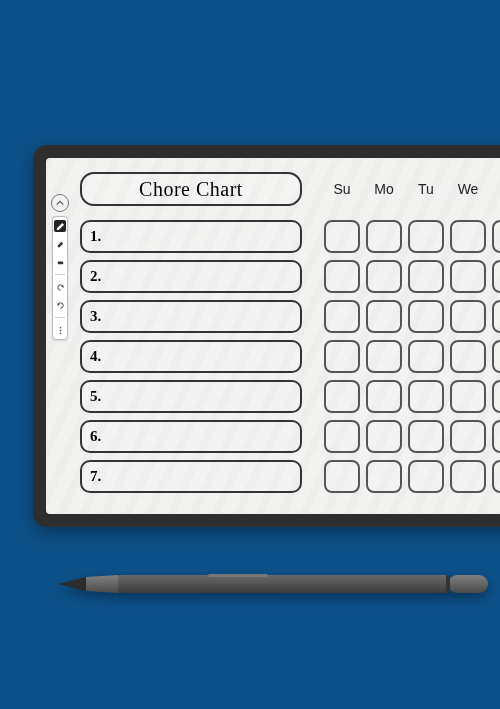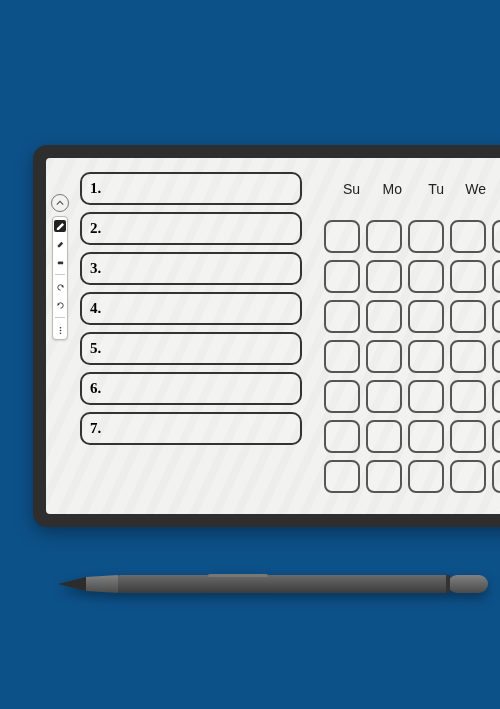--- a/index.html
+++ b/index.html
@@ -142,21 +142,21 @@
 
   .day-headers {
     display: flex;
     gap: 6px;
     height: 34px;
     align-items: center;
     margin-bottom: 14px;
   }
   .day-h {
     width: 36px;
-    text-align: right;
+    text-align: center;
     font-family: Arial, sans-serif;
     font-size: 14px;
     color: #222;
   }
 
   .grid {
     display: flex;
     flex-direction: column;
     gap: 7px;
     flex: 1;
@@ -232,20 +232,23 @@
               <circle cx="5" cy="2" r="0.9" fill="currentColor"></circle>
               <circle cx="5" cy="5" r="0.9" fill="currentColor"></circle>
               <circle cx="5" cy="8" r="0.9" fill="currentColor"></circle>
             </svg>
         </div>
       </div>
     </div>
 
     <div class="doc">
       <div class="left-col">
+        <div class="title-box">
+          <span>Chore Chart</span>
+        </div>
         <div class="chore-list">
           <div class="chore-row">
               <span class="chore-num">1.</span>
             </div>
           <div class="chore-row">
               <span class="chore-num">2.</span>
             </div>
           <div class="chore-row">
               <span class="chore-num">3.</span>
             </div>

